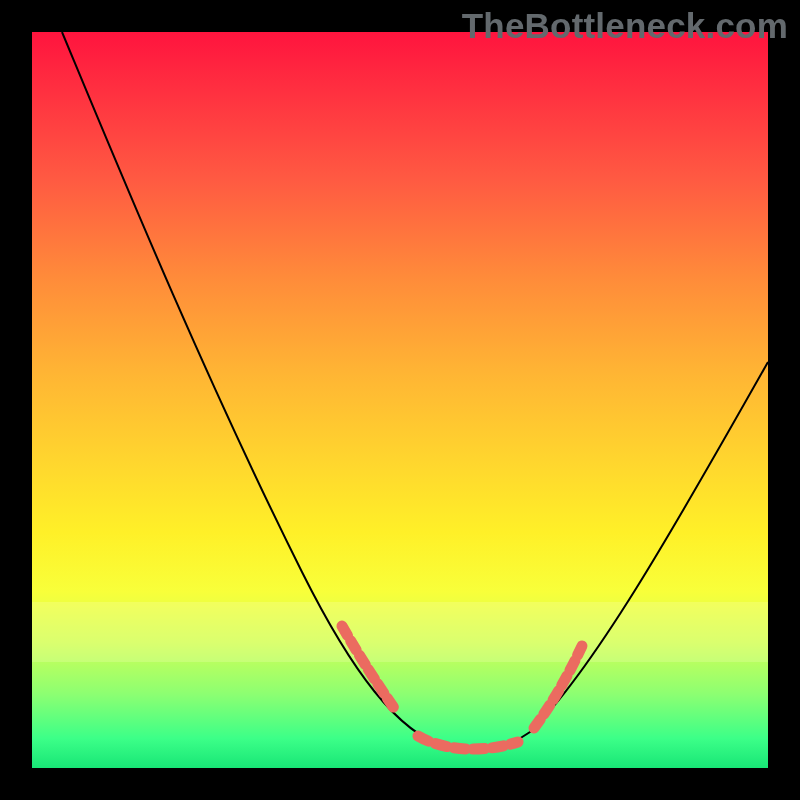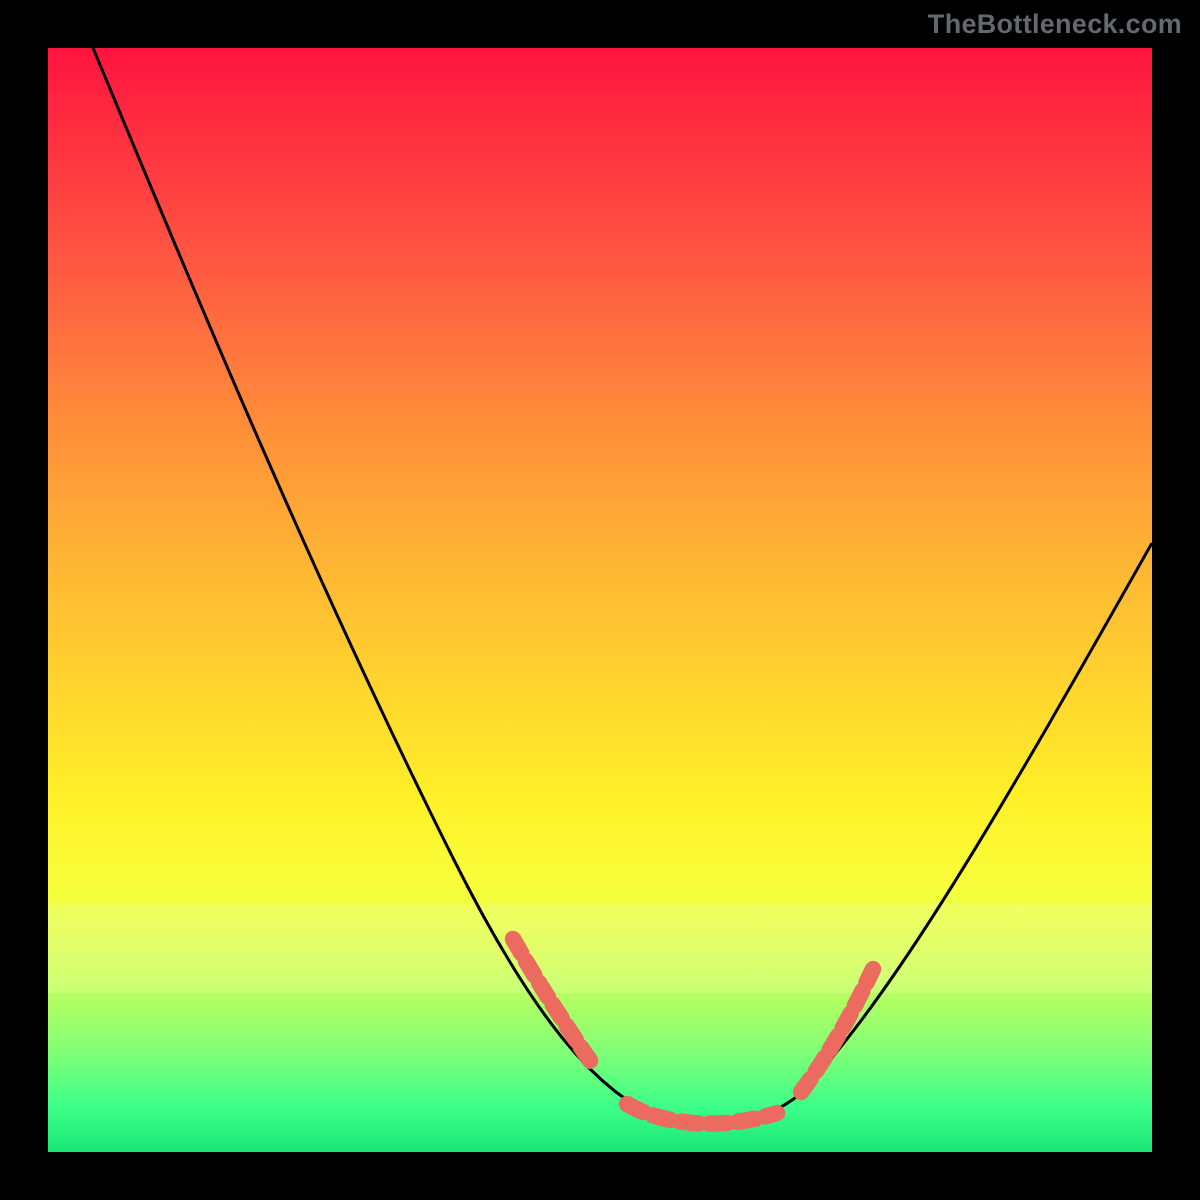--- a/index.html
+++ b/index.html
@@ -49,21 +49,21 @@
     width: 736px;
     top: 570px;
     height: 60px;
     background: rgba(255,255,200,0.22);
   }
   .watermark {
     position: absolute;
     top: 6px;
     right: 12px;
     color: #63696d;
-    font-size: 18px;
+    font-size: 35px;
     font-weight: 600;
     letter-spacing: 0.2px;
     pointer-events: none;
   }
   svg.curve {
     position: absolute;
     left: 0;
     top: 0;
     width: 736px;
     height: 736px;

